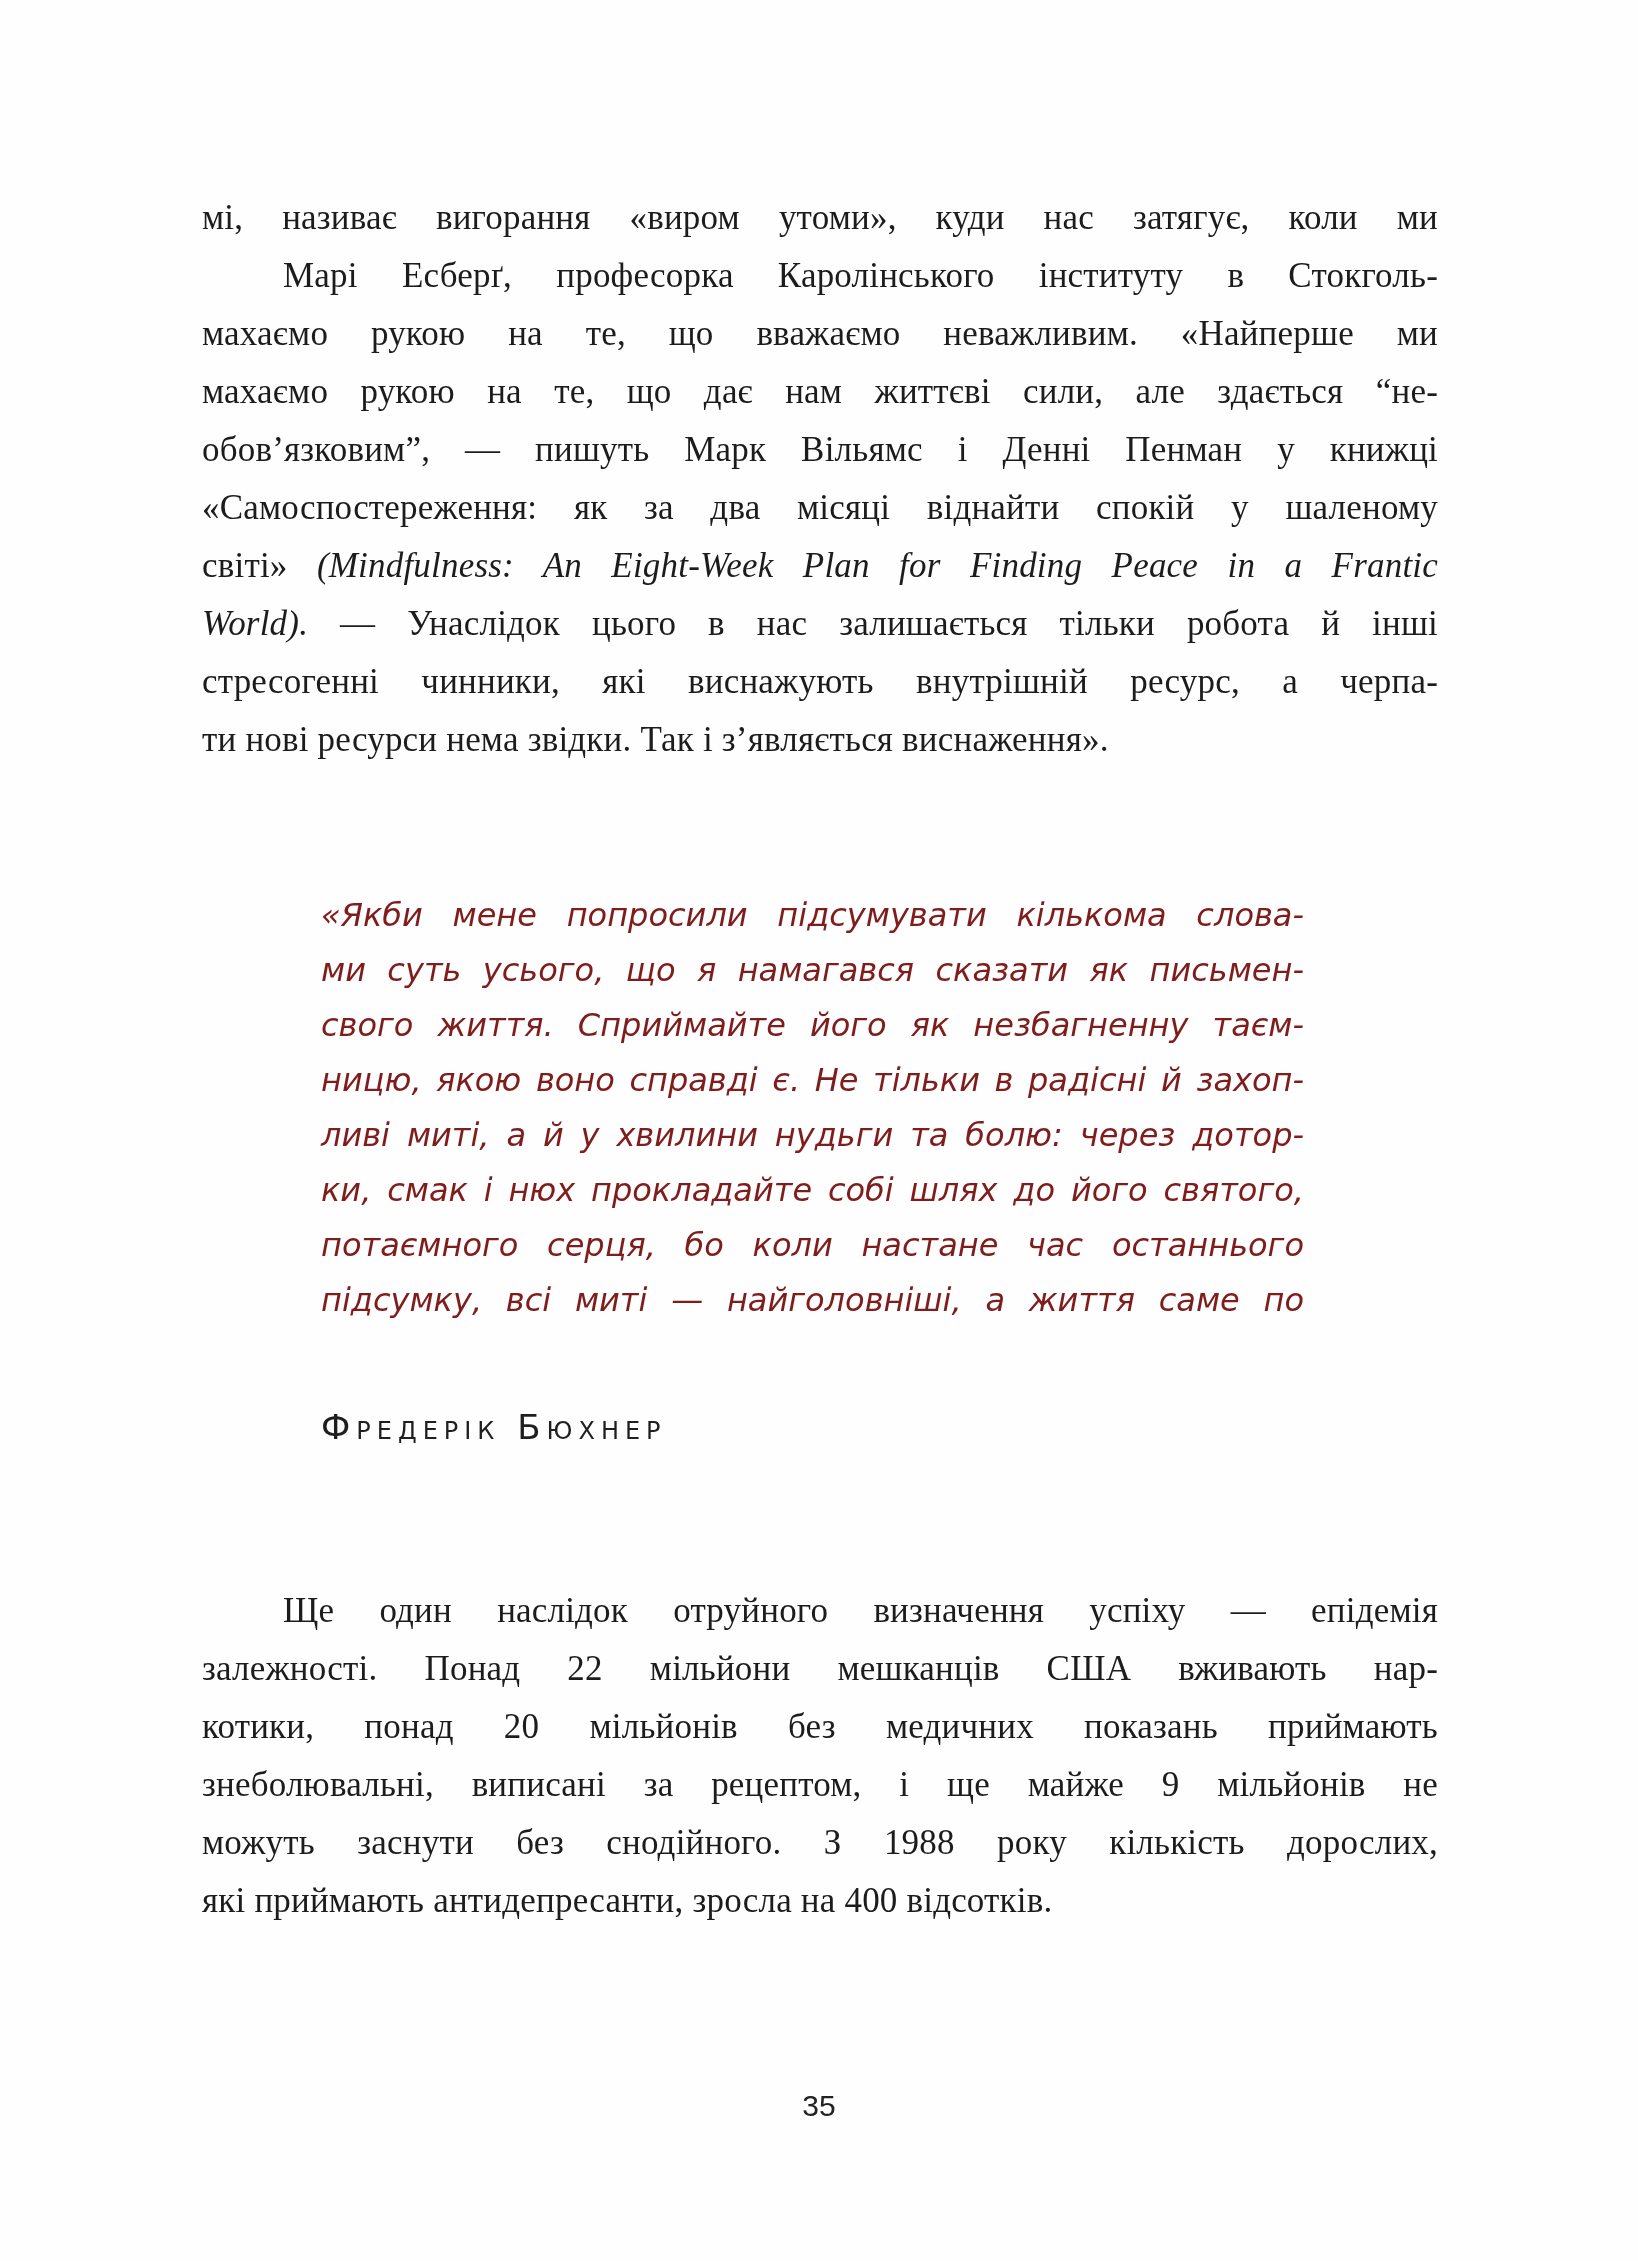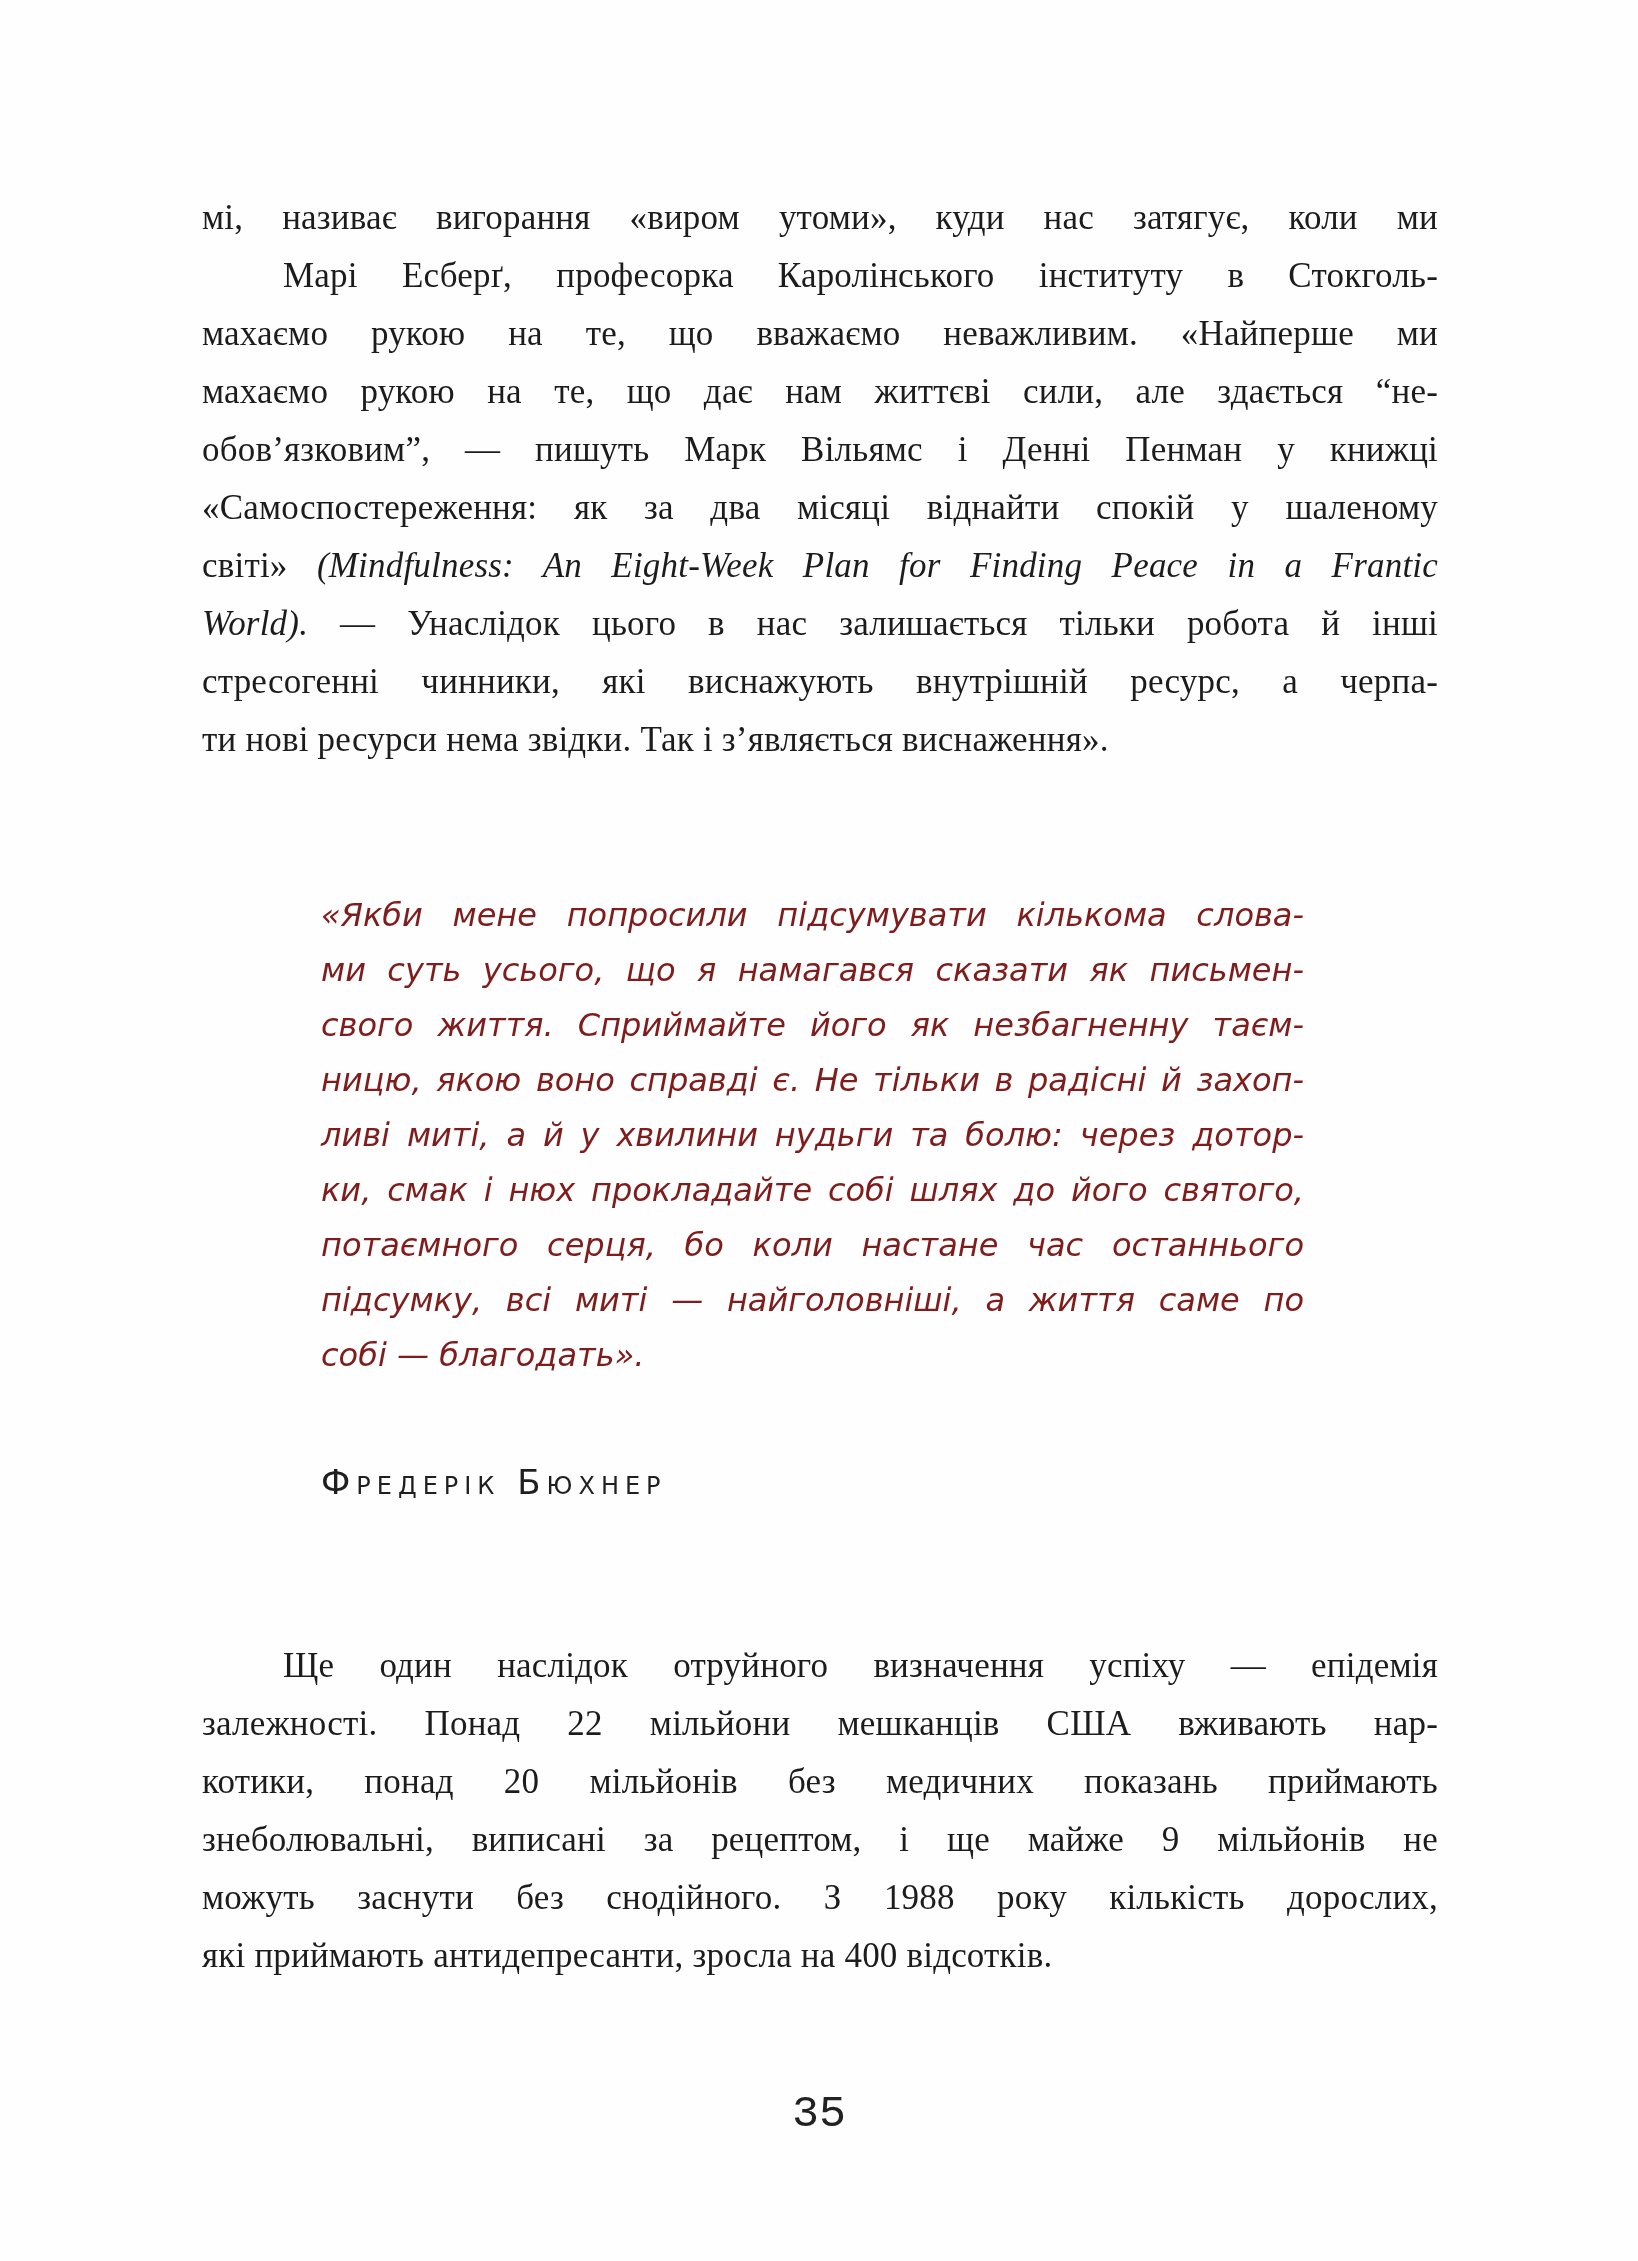--- a/index.html
+++ b/index.html
@@ -67,22 +67,22 @@
   }
   .para-2 {
     margin-top: 135px;
   }
   .page-number {
     position: absolute;
     top: 2089px;
     left: 0;
     width: 1638px;
     text-align: center;
-    font-family: Liberation Mono, monospace;
-    font-size: 45px;
+    font-family: Liberation Sans, sans-serif;
+    font-size: 30px;
     color: #222222;
   }
 </style>
 </head>
 <body>
 
 <div class="page">
   <div class="content">
 
     <div class="para">
@@ -100,21 +100,20 @@
 
     <div class="blockquote">
       <div class="t-line">«Якби мене попросили підсумувати кількома слова-</div>
       <div class="t-line">ми суть усього, що я намагався сказати як письмен-</div>
       <div class="t-line">свого життя. Сприймайте його як незбагненну таєм-</div>
       <div class="t-line">ницю, якою воно справді є. Не тільки в радісні й захоп-</div>
       <div class="t-line">ливі миті, а й у хвилини нудьги та болю: через дотор-</div>
       <div class="t-line">ки, смак і нюх прокладайте собі шлях до його святого,</div>
       <div class="t-line">потаємного серця, бо коли настане час останнього</div>
       <div class="t-line">підсумку, всі миті — найголовніші, а життя саме по</div>
-      <div class="t-line last">собі — благодать».</div>
     </div>
 
     <div class="attribution">Фредерік Бюхнер</div>
 
     <div class="para para-2">
       <div class="t-line first">Ще один наслідок отруйного визначення успіху — епідемія</div>
       <div class="t-line">залежності. Понад 22 мільйони мешканців США вживають нар-</div>
       <div class="t-line">котики, понад 20 мільйонів без медичних показань приймають</div>
       <div class="t-line">знеболювальні, виписані за рецептом, і ще майже 9 мільйонів не</div>
       <div class="t-line">можуть заснути без снодійного. З 1988 року кількість дорослих,</div>

